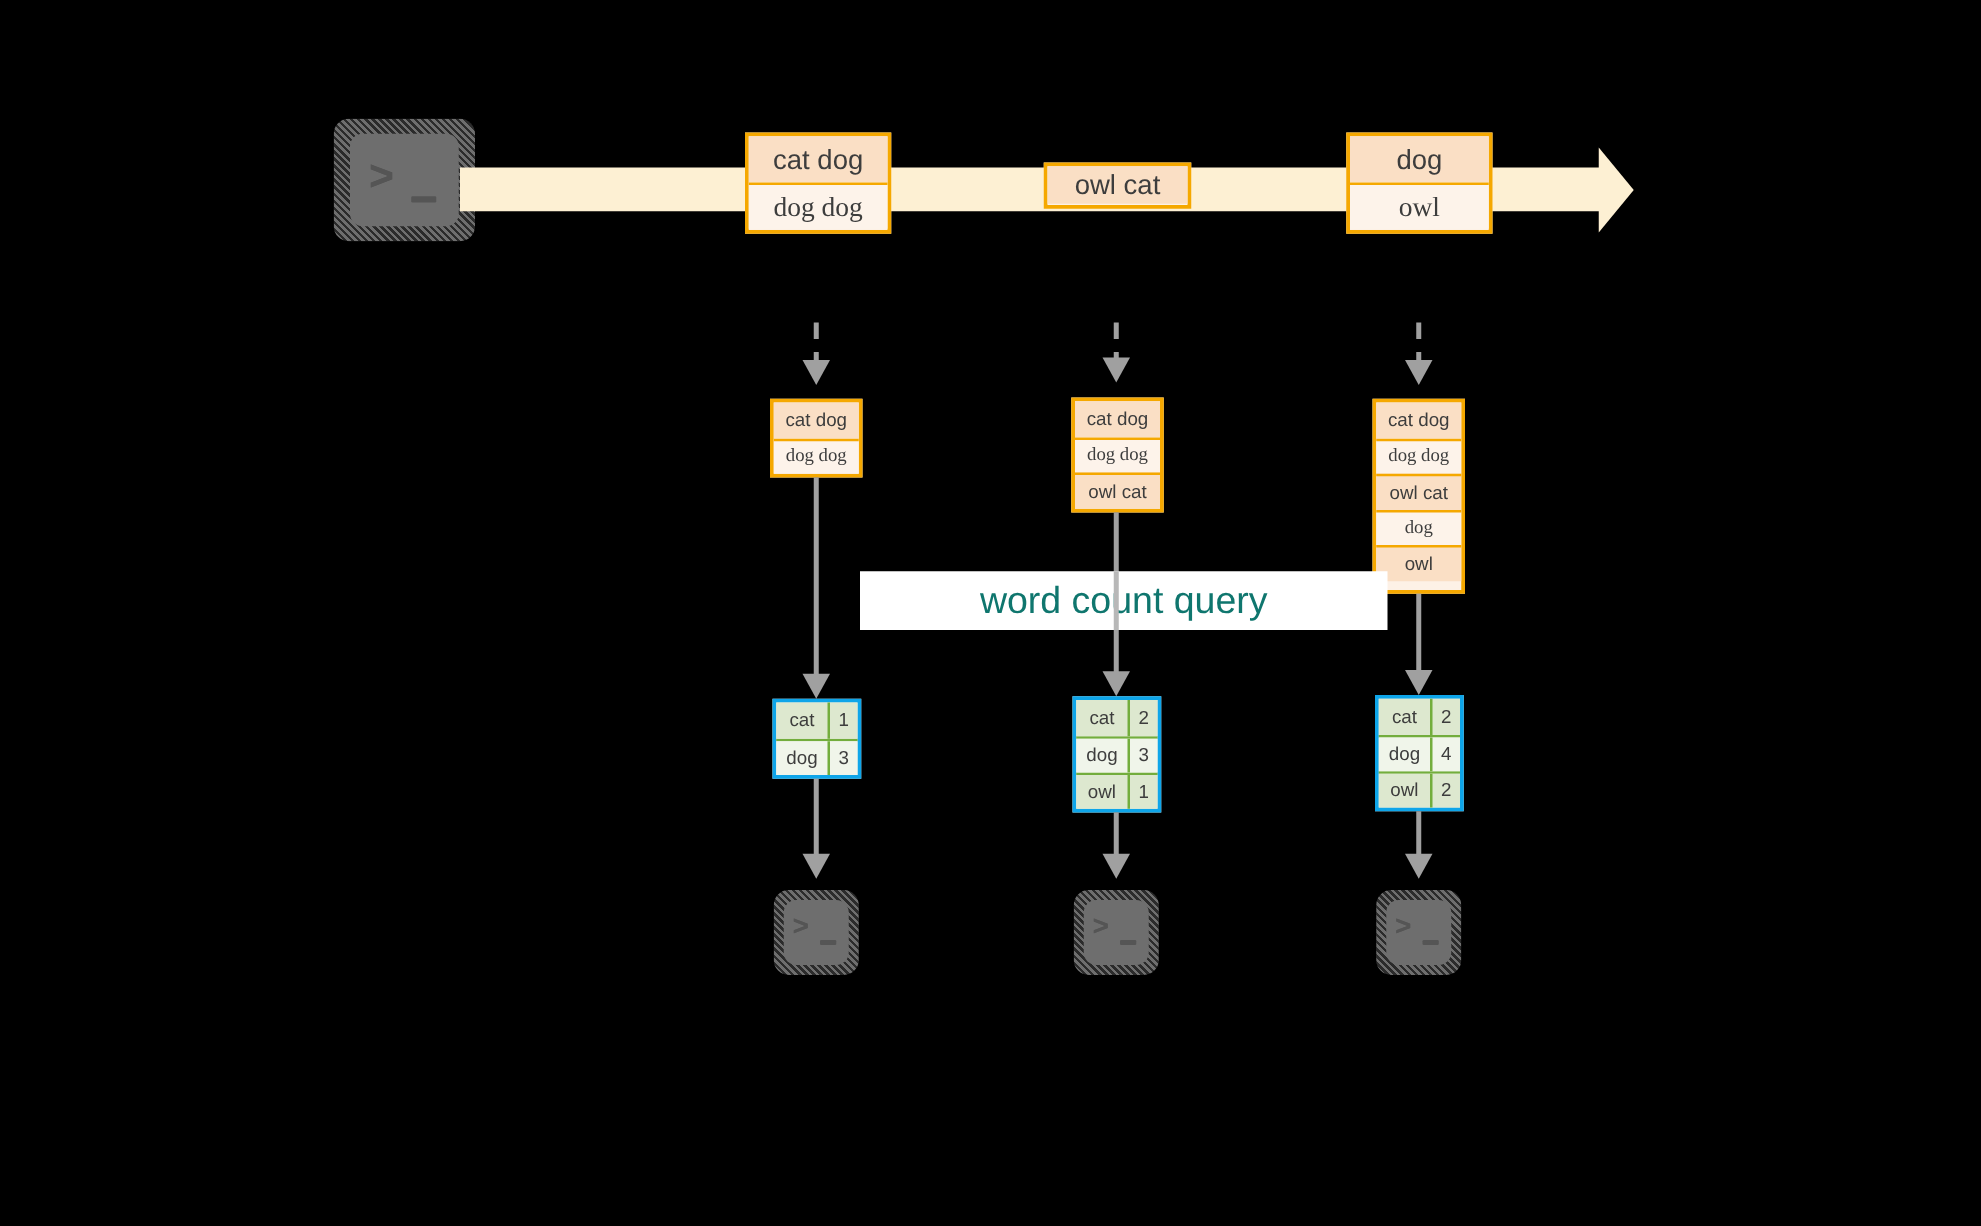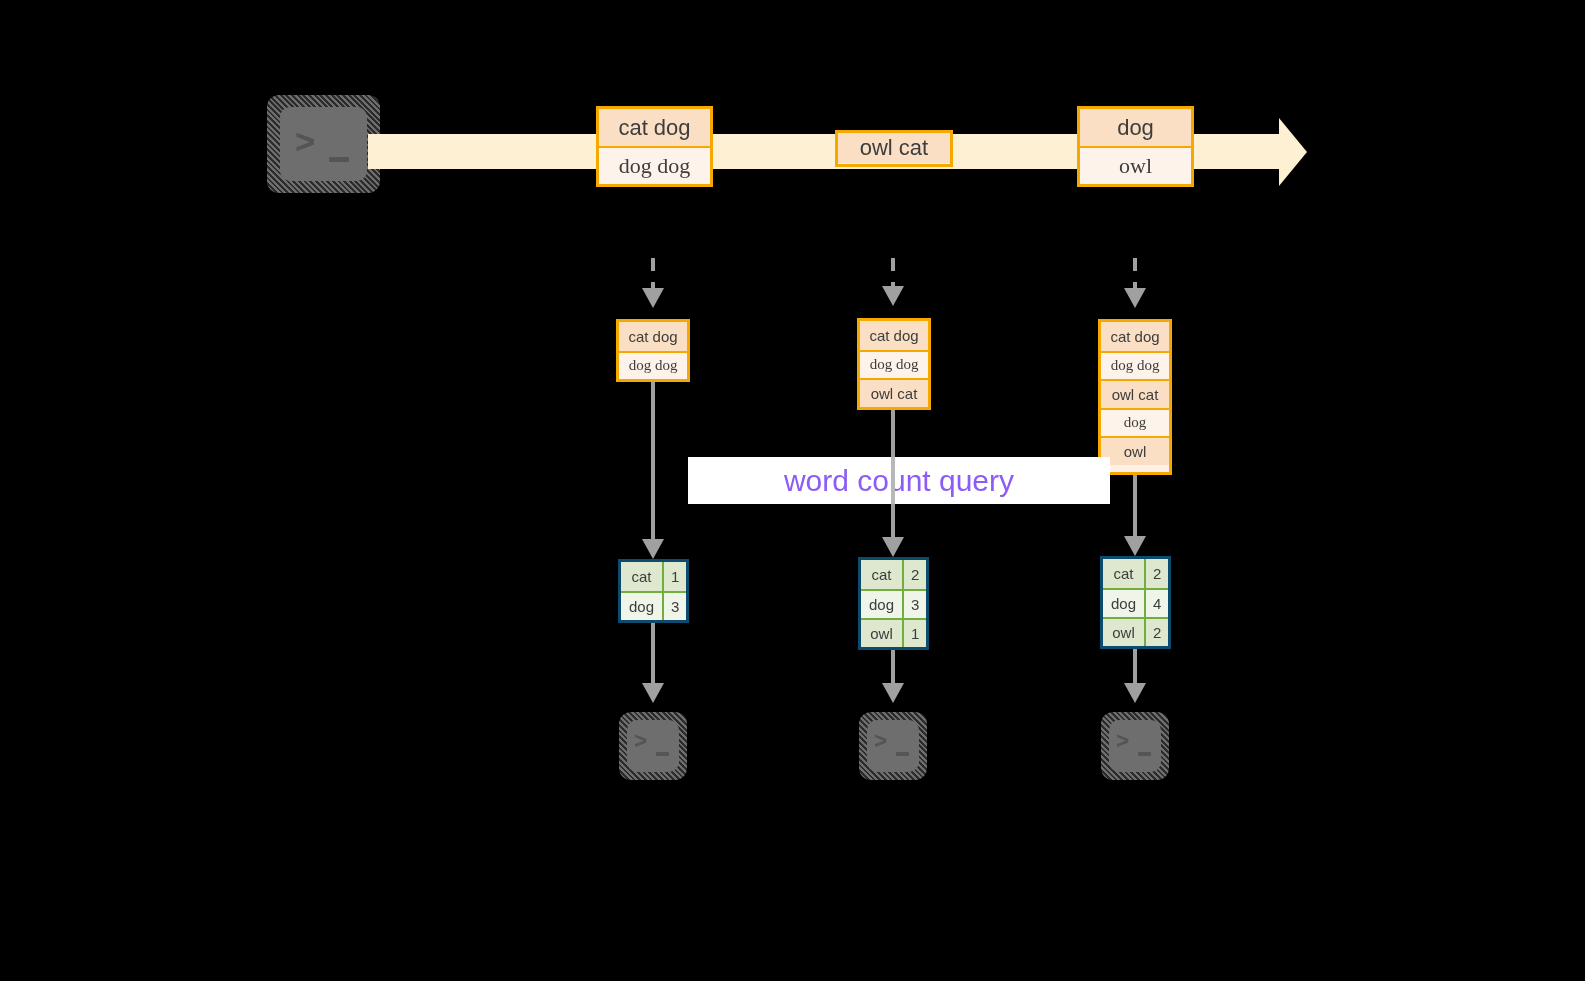--- a/index.html
+++ b/index.html
@@ -89,21 +89,21 @@
   
   .obox.big .orow { height: 37px; font-size: 22px; }
   .obox.big.single .orow { height: 30px; }
   
   .obox.small .orow { height: 28.5px; font-size: 15px; }
 
   
   .gbox {
     position: absolute;
     box-sizing: border-box;
-    border: 3px solid #0c4a6e;
+    border: 3px solid #0ea5e9;
     background: #eef4e6;
   }
   .grow {
     display: flex;
     height: 29px;
     box-sizing: border-box;
   }
   .grow + .grow { border-top: 2px solid #73ad3d; }
   .grow .gw, .grow .gc {
     box-sizing: border-box;
@@ -143,21 +143,21 @@
   
   .query-band {
     position: absolute;
     background: #ffffff;
     display: flex;
     align-items: center;
     justify-content: center;
   }
   .query-band .qtext {
     font-size: 30px;
-    color: #8b5cf6;
+    color: #0f766e;
     white-space: nowrap;
   }
 </style>
 </head>
 <body>
 
 <div id="canvas">
 
   <div class="terminal" style="left:267px; top:95px; width:113px; height:98px;">
     <div class="hatch"></div>

